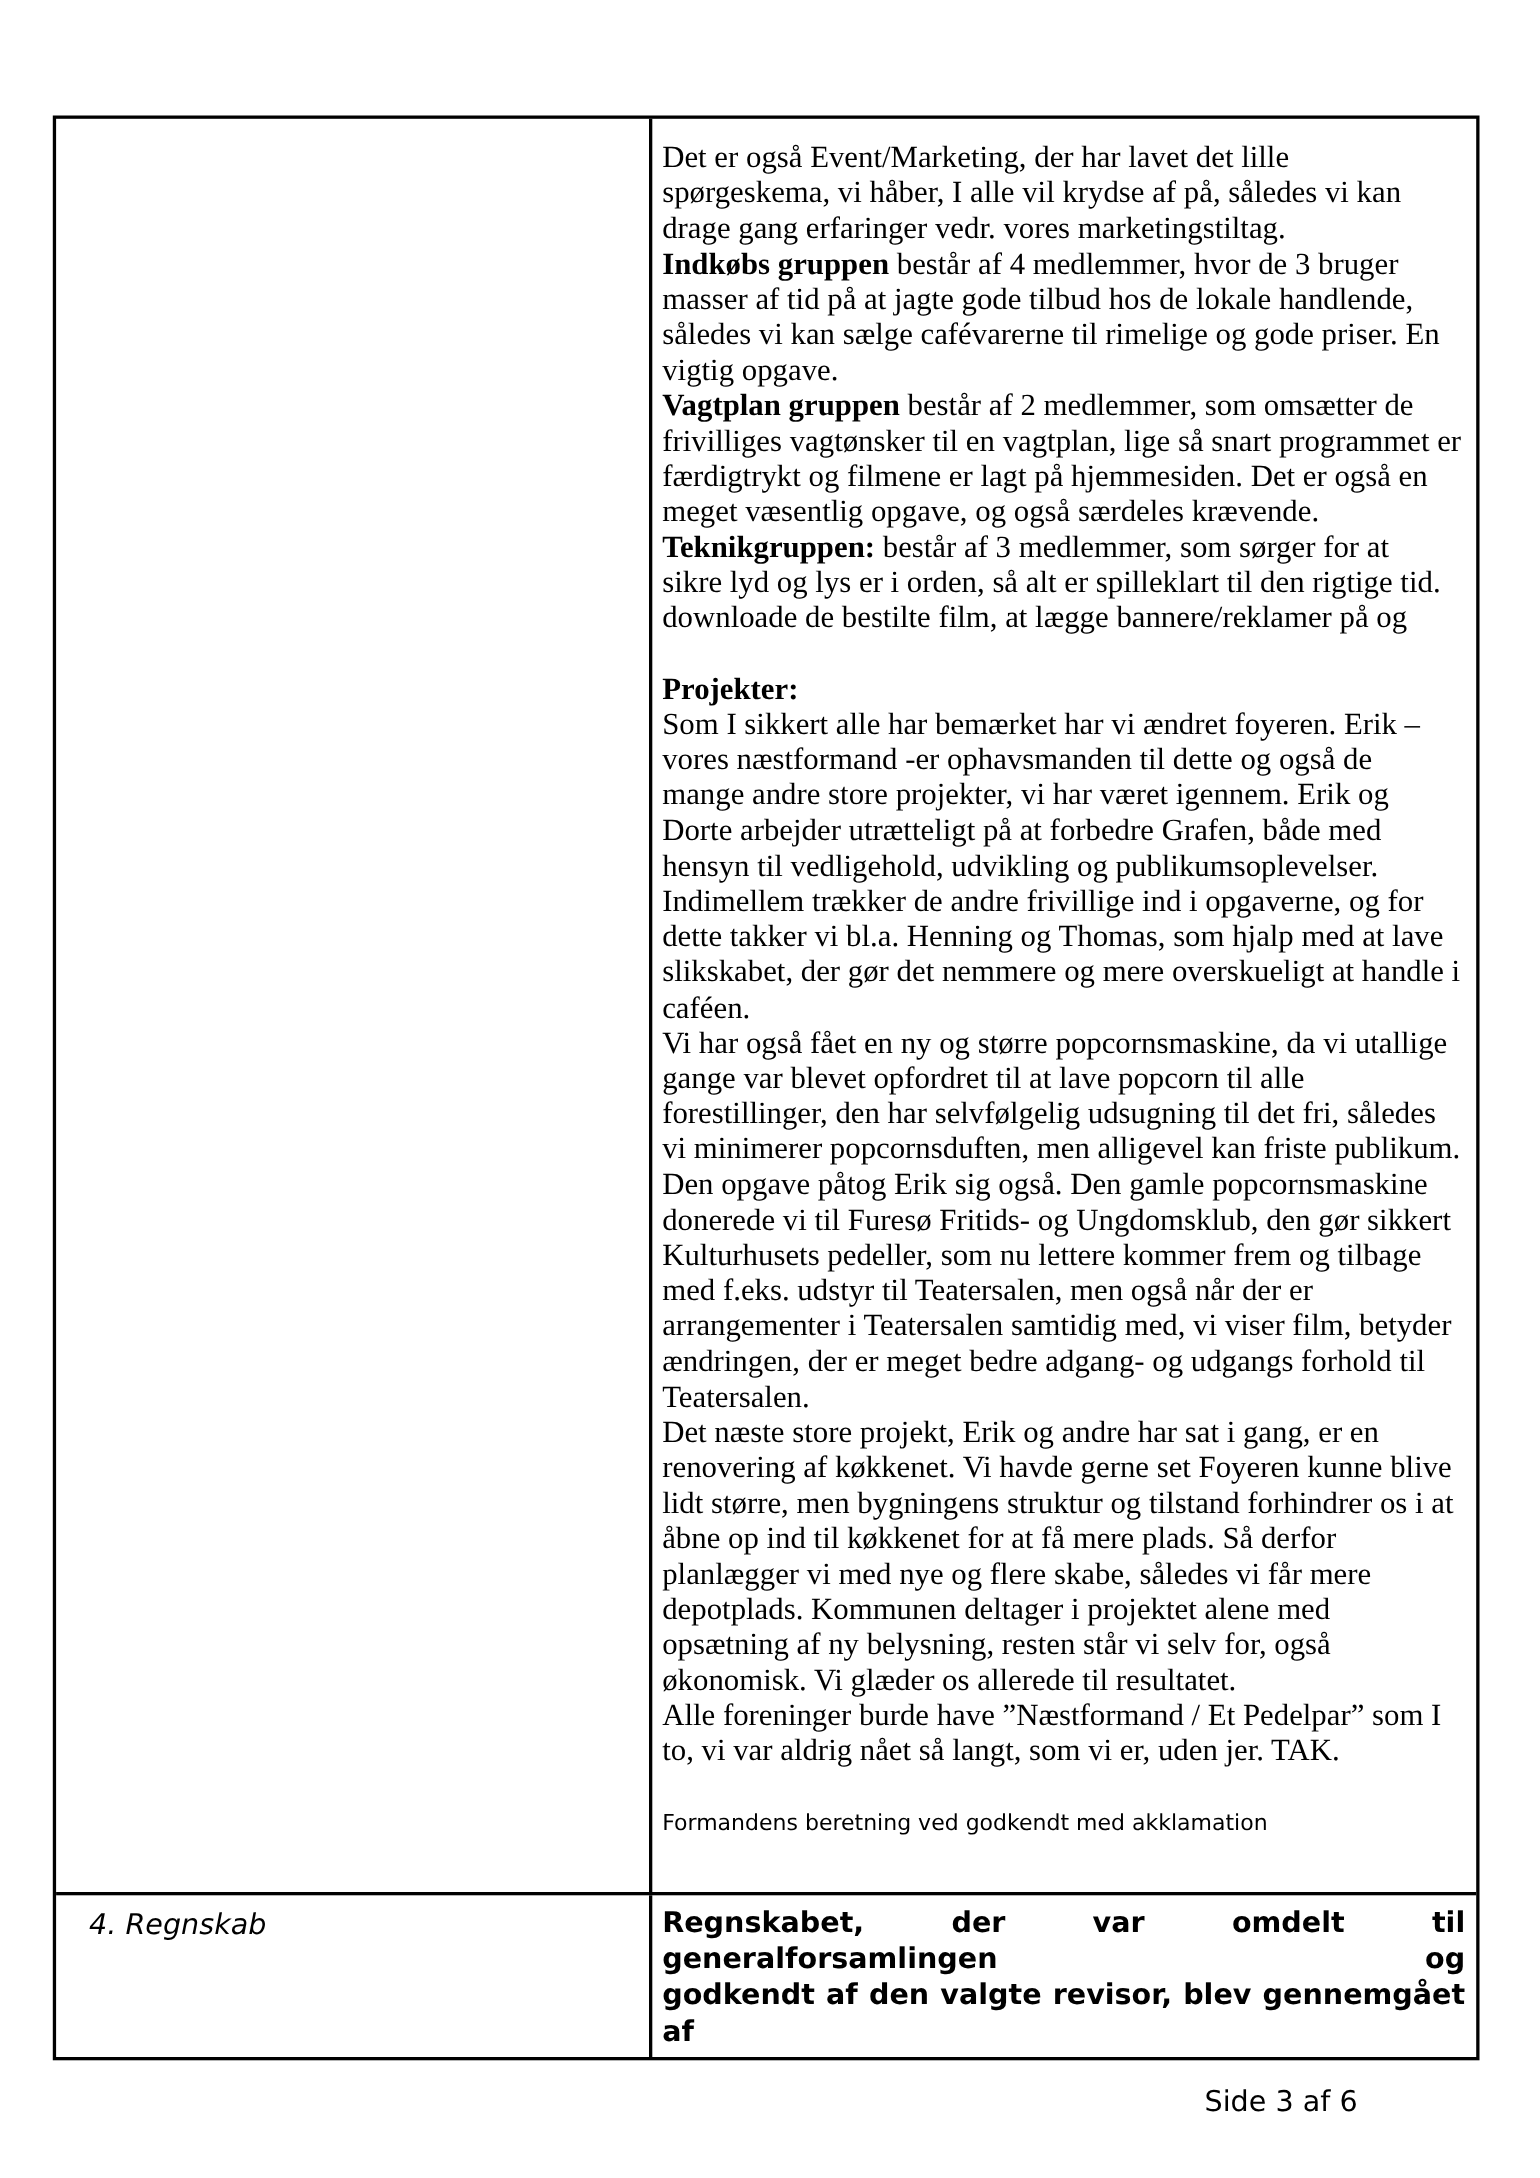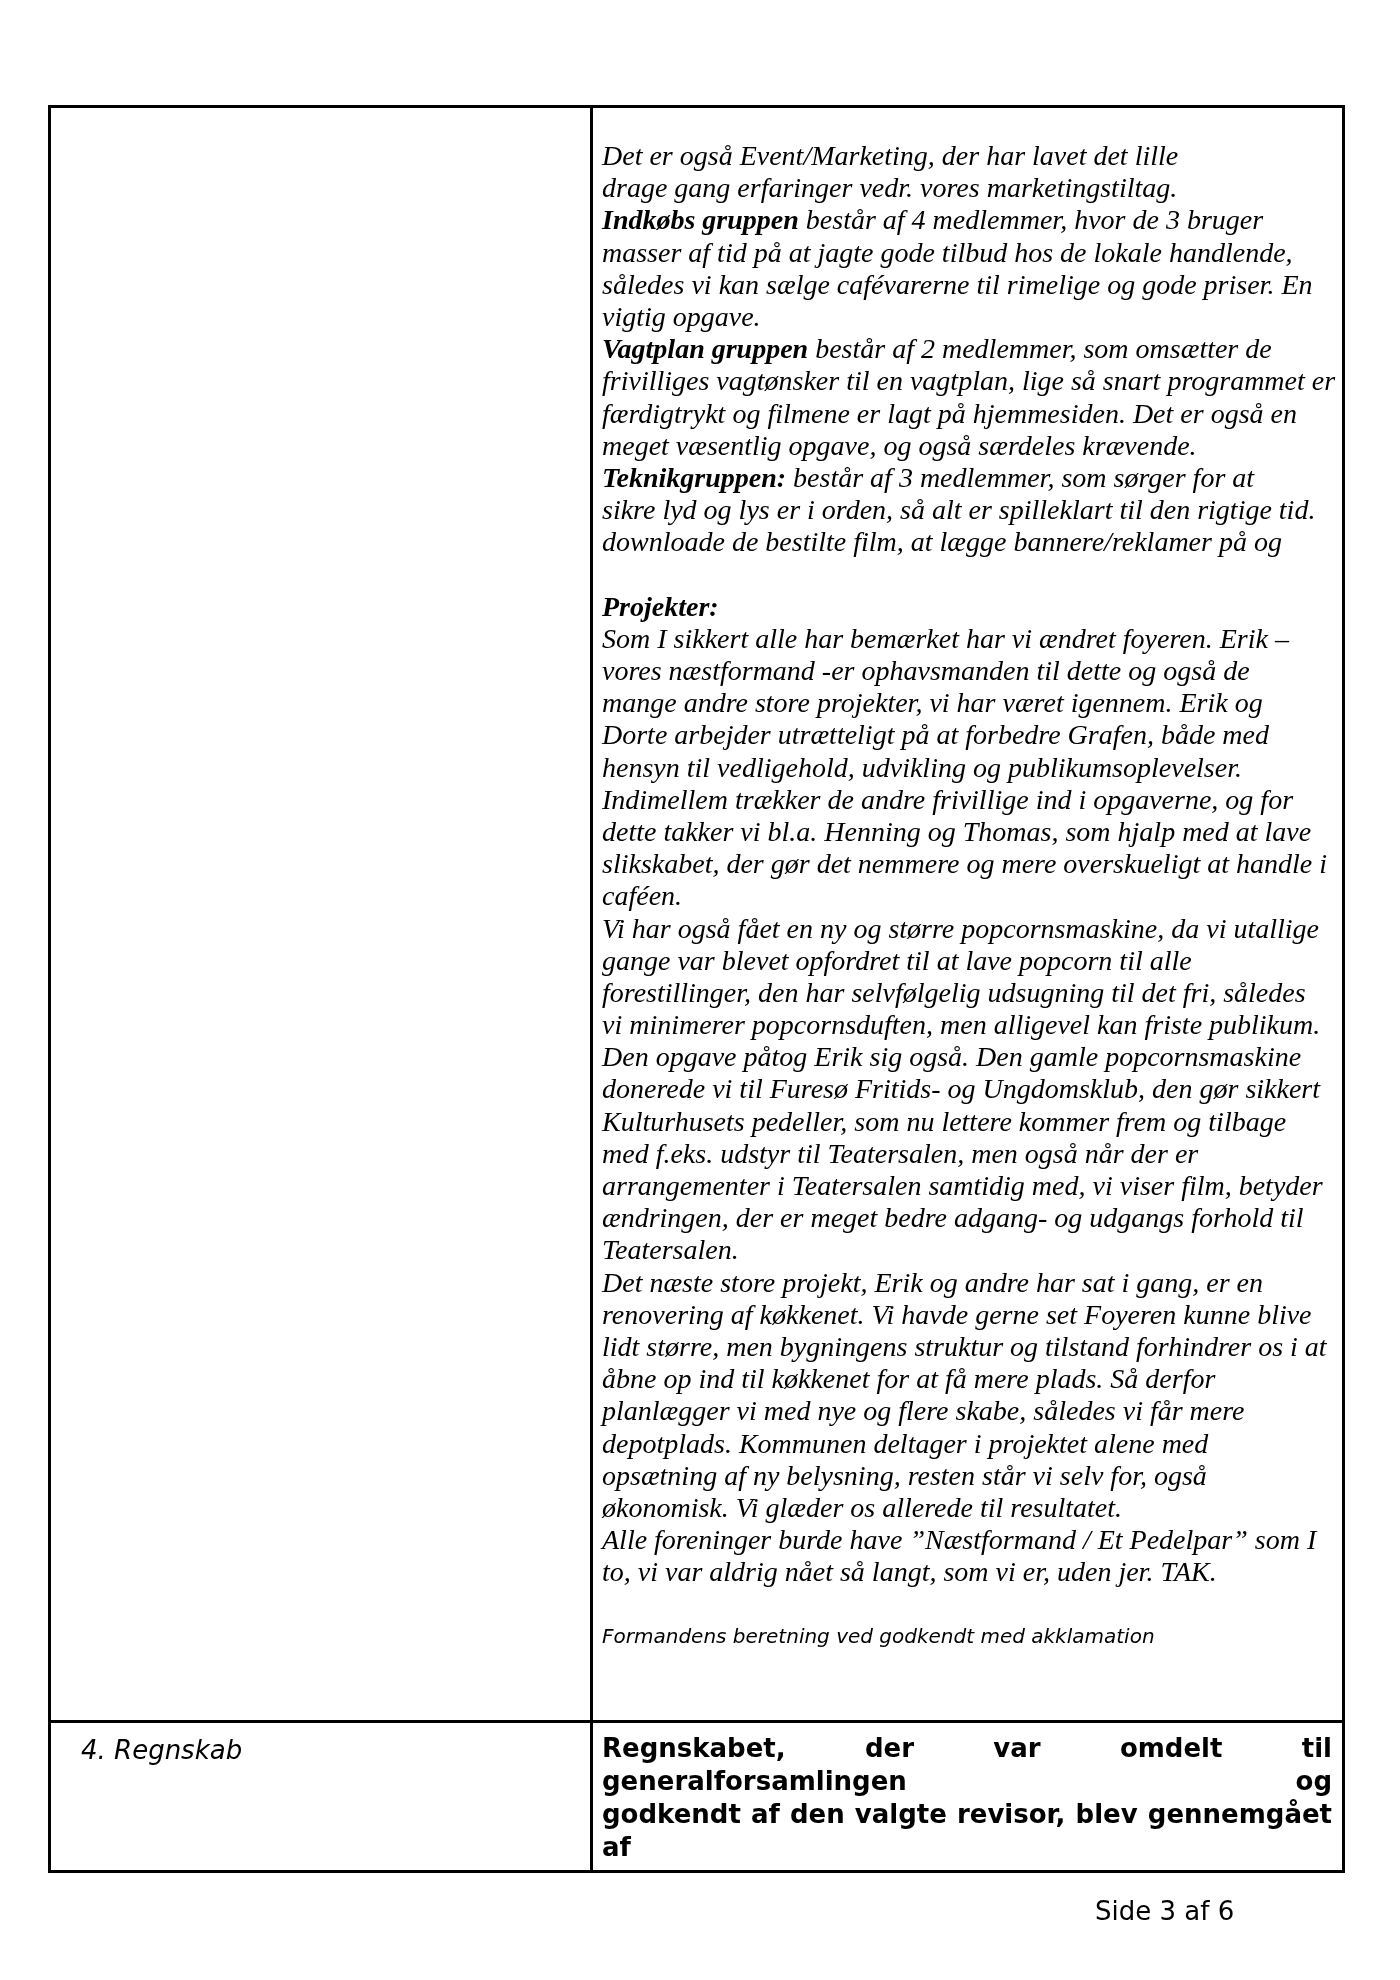--- a/index.html
+++ b/index.html
@@ -23,21 +23,21 @@
   .trow-2 { border-top:3px solid #000; min-height:76px; }
   .cell { box-sizing:border-box; }
   .cell-left {
     width:542px; flex:none;
     border-right:3px solid #000;
     font-style:italic;
   }
   .cell-right { flex:1; overflow:hidden; }
 
   
-  .report-cell { padding:32px 8px 0 9px;font-style:italic; }
+  .report-cell { padding:20px 8px 0 9px; }
   .tline {
     height:32.2px; line-height:32.2px;
     font-size:28px;
     font-family:"Liberation Serif", serif;
     white-space:nowrap;
   }
   .tline .b { font-weight:bold; }
   .report-note {
     margin-top:32px;
     height:32.2px; line-height:32.2px;
@@ -75,20 +75,21 @@
 
 <div class="page">
 
   <div class="doc-table">
 
     <div class="trow trow-1">
       <div class="cell cell-left"></div>
       <div class="cell cell-right report-cell">
         <div>
             <div class="tline"><span>Det er også Event/Marketing, der har lavet det lille</span></div>
+            <div class="tline"><span>spørgeskema, vi håber, I alle vil krydse af på, således vi kan</span></div>
             <div class="tline"><span>drage gang erfaringer vedr. vores marketingstiltag.</span></div>
             <div class="tline"><span class="b">Indkøbs gruppen</span><span> består af 4 medlemmer, hvor de 3 bruger</span></div>
             <div class="tline"><span>masser af tid på at jagte gode tilbud hos de lokale handlende,</span></div>
             <div class="tline"><span>således vi kan sælge cafévarerne til rimelige og gode priser. En</span></div>
             <div class="tline"><span>vigtig opgave.</span></div>
             <div class="tline"><span class="b">Vagtplan gruppen</span><span> består af 2 medlemmer, som omsætter de</span></div>
             <div class="tline"><span>frivilliges vagtønsker til en vagtplan, lige så snart programmet er</span></div>
             <div class="tline"><span>færdigtrykt og filmene er lagt på hjemmesiden. Det er også en</span></div>
             <div class="tline"><span>meget væsentlig opgave, og også særdeles krævende.</span></div>
             <div class="tline"><span class="b">Teknikgruppen:</span><span> består af 3 medlemmer, som sørger for at</span></div>

